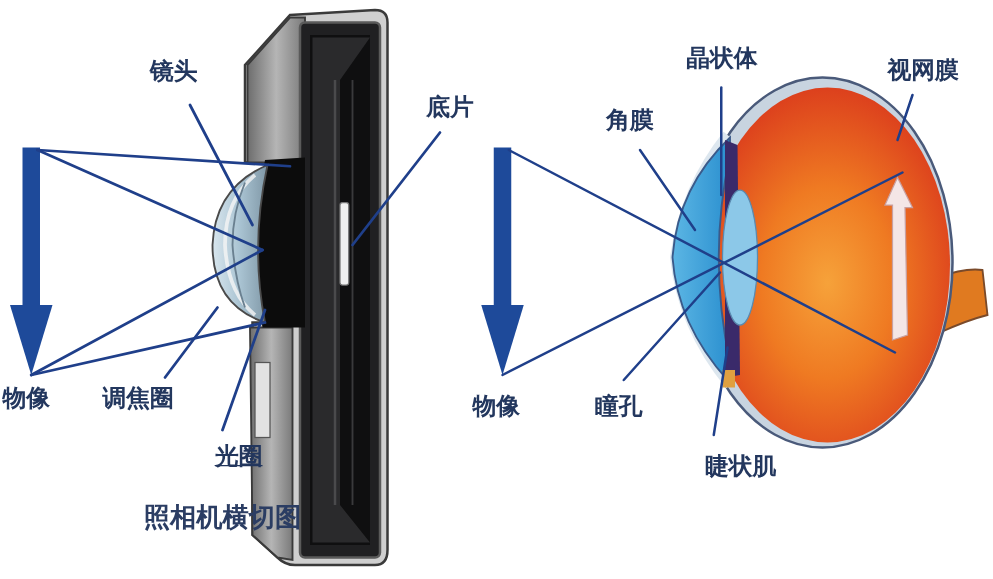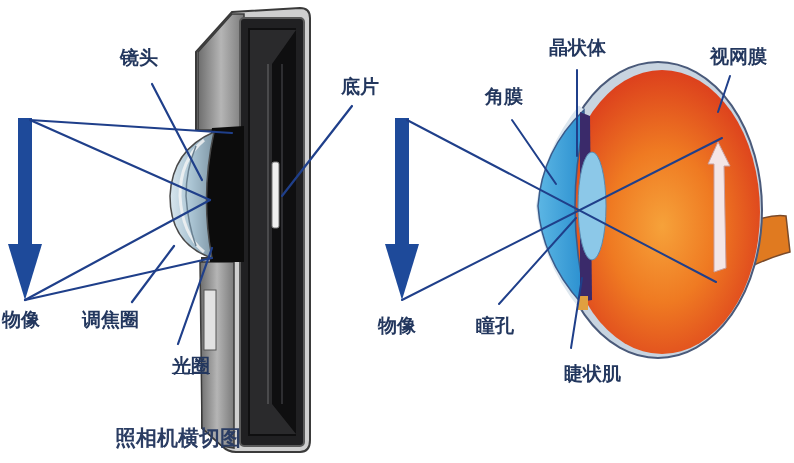--- a/index.html
+++ b/index.html
@@ -109,21 +109,21 @@
         <line x1="571" y1="348" x2="582" y2="278"></line>
       </g>
     </g>
   </svg>
 
   <span class="label" style="left:120px; top:48px;">镜头</span>
   <span class="label" style="left:341px; top:77px;">底片</span>
   <span class="label" style="left:2px; top:310px;">物像</span>
   <span class="label" style="left:82px; top:310px;">调焦圈</span>
   <span class="label" style="left:172px; top:356px;text-decoration:underline;">光圈</span>
-  <span class="caption" style="left:115px; top:428px;">照相机横切图</span>
+  <span class="caption" style="left:115px; top:404px;">照相机横切图</span>
 
   <span class="label" style="left:549px; top:38px;text-align:center;">晶状体</span>
   <span class="label" style="left:710px; top:47px;">视网膜</span>
   <span class="label" style="left:485px; top:87px;">角膜</span>
   <span class="label" style="left:378px; top:316px;">物像</span>
   <span class="label" style="left:476px; top:316px;text-align:center;">瞳孔</span>
   <span class="label" style="left:542px; top:364px;margin-left:22px;">睫状肌</span>
 
 </div>
 

